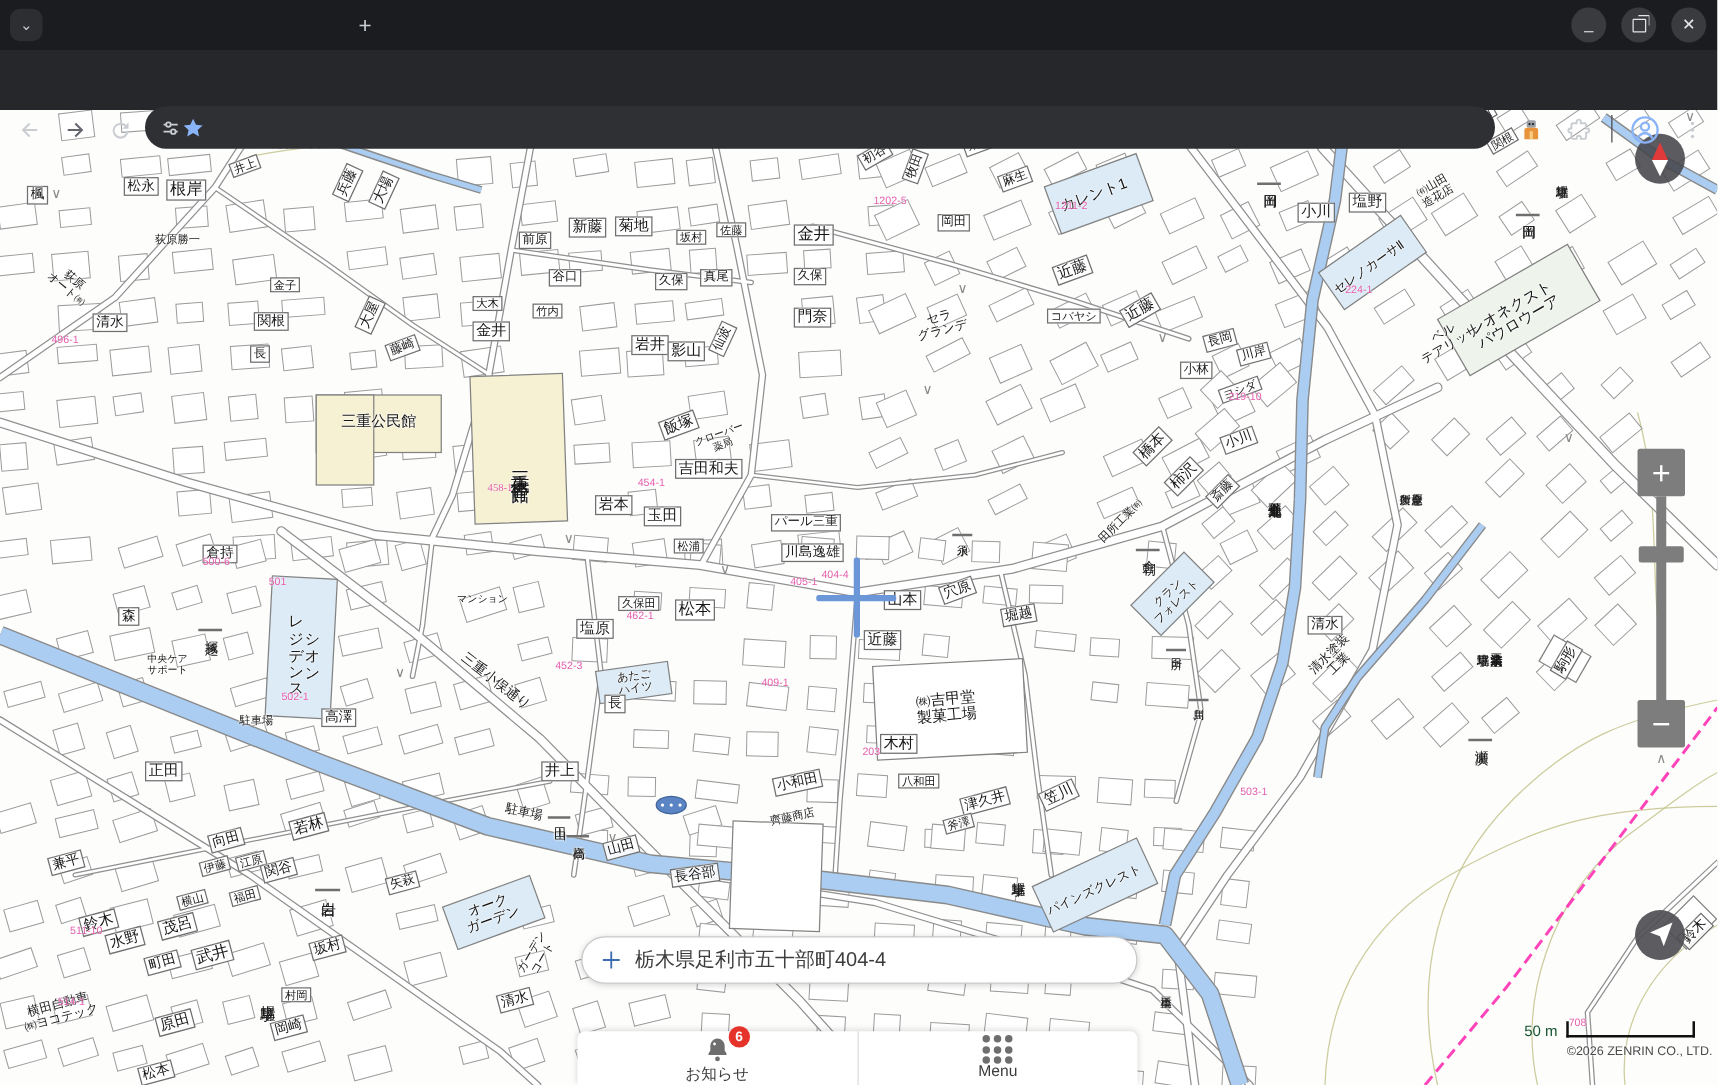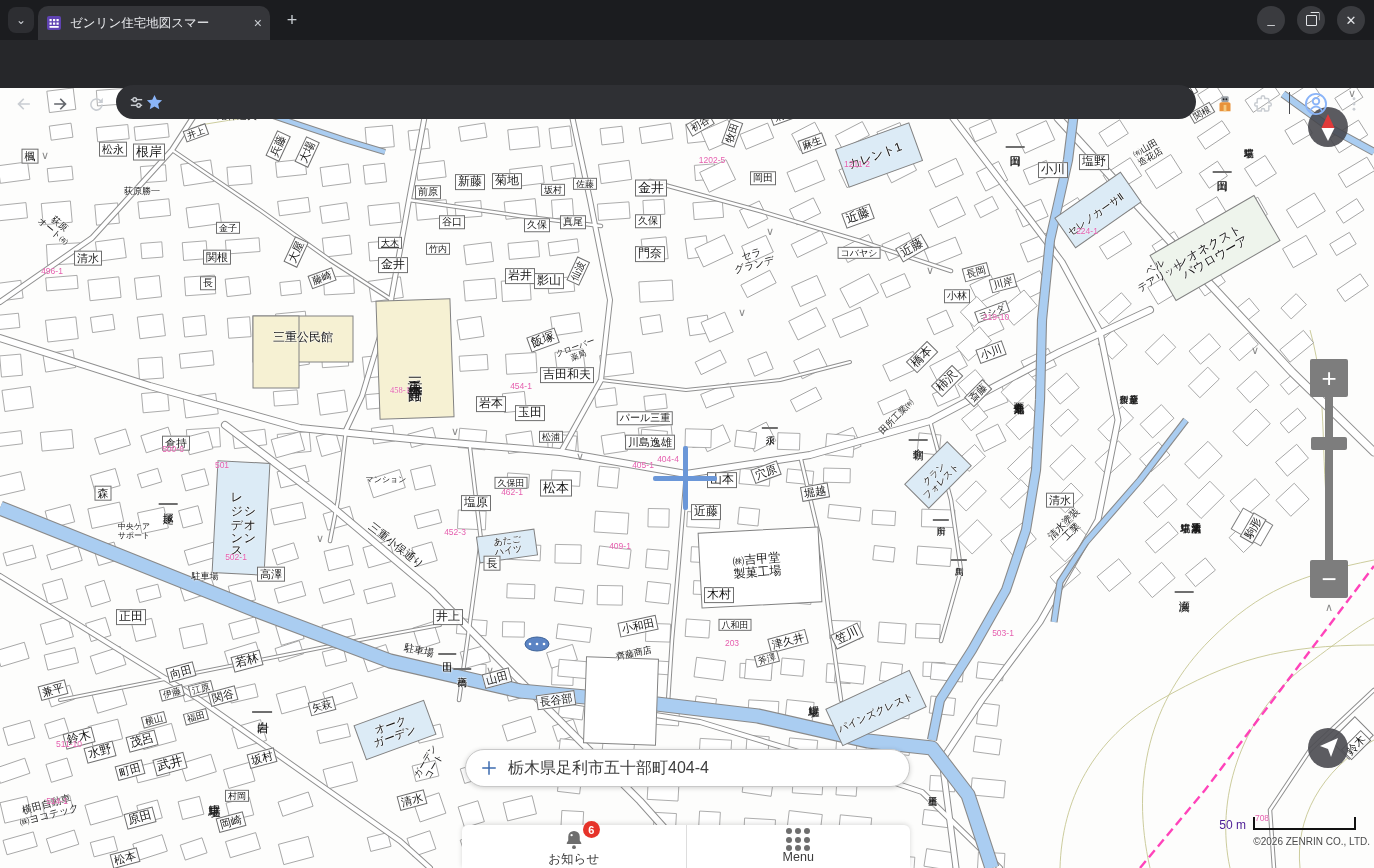--- a/index.html
+++ b/index.html
@@ -69,21 +69,21 @@
       padding-top:3px;position:relative;}
   .bb-cell + .bb-cell{border-left:1px solid #ddd;}
   .bb-label{font-size:12.5px;color:#3c3c3c;margin-top:0px;}
   .badge{position:absolute;left:54%;top:-4px;min-width:17px;height:17px;border-radius:9px;background:#e6332a;
       color:#fff;font-size:11px;display:flex;align-items:center;justify-content:center;font-weight:bold;}
   .menu-grid{width:24px;height:22px;display:grid;grid-template-columns:repeat(3,1fr);gap:2.5px;}
   .menu-grid i{width:6px;height:6px;border-radius:50%;background:#6e6e6e;display:block;}
 
   .scalebox{position:absolute;left:1253px;top:817px;width:99px;height:11px;z-index:6;
       border-left:2px solid #111;border-right:2px solid #111;border-bottom:2px solid #111;}
-  .scale-label{position:absolute;left:1180px;top:818px;width:66px;text-align:right;font-size:12px;color:#4c1d95;
+  .scale-label{position:absolute;left:1180px;top:818px;width:66px;text-align:right;font-size:12px;color:#14532d;
       z-index:6;text-shadow:0 0 2px #fff;}
   .copyright{position:absolute;left:1130px;top:836px;width:240px;text-align:right;font-size:10px;color:#4a4a4a;
       z-index:6;text-shadow:0 0 2px #fff,0 0 2px #fff;}
 </style>
 </head>
 <body>
 
 <div class="map">
   <svg id="mapsvg" width="1374" height="868" viewBox="0 0 1374 868">
       <path d="M1150,868 C1130,780 1150,700 1210,640 C1260,590 1300,575 1374,560" fill="none" stroke="#c3c38c" stroke-width="1" opacity="0.85"></path>
@@ -634,21 +634,21 @@
       <div class="ml bx" style="left: 678px; top: 100px; font-size: 13px;">関</div>
       <div class="ml bx" style="left: 784px; top: 114px; font-size: 11px; transform: translate(-50%, -50%) rotate(-20deg);">菊原</div>
       <div class="ml bx" style="left: 470px; top: 182px; font-size: 12px;">新藤</div>
       <div class="ml bx" style="left: 507px; top: 181px; font-size: 12px;">菊地</div>
       <div class="ml bx" style="left: 553px; top: 190px; font-size: 9px;">坂村</div>
       <div class="ml bx" style="left: 585px; top: 184px; font-size: 9px;">佐藤</div>
       <div class="ml bx" style="left: 428px; top: 192px; font-size: 10px;">前原</div>
       <div class="ml bx" style="left: 452px; top: 222px; font-size: 10px;">谷口</div>
       <div class="ml bx" style="left: 573px; top: 222px; font-size: 10px;">真尾</div>
       <div class="ml bx" style="left: 537px; top: 225px; font-size: 10px;">久保</div>
-      <div class="ml bx" style="left: 390px; top: 243px; font-size: 9px; text-decoration: underline;">大木</div>
+      <div class="ml bx" style="left: 390px; top: 243px; font-size: 9px;">大木</div>
       <div class="ml bx" style="left: 438px; top: 249px; font-size: 9px;">竹内</div>
       <div class="ml bx" style="left: 393px; top: 265px; font-size: 12px;">金井</div>
       <div class="ml bx" style="left: 322px; top: 278px; font-size: 10px; transform: translate(-50%, -50%) rotate(-20deg);">藤崎</div>
       <div class="ml bx" style="left: 520px; top: 276px; font-size: 12px;">岩井</div>
       <div class="ml bx" style="left: 549px; top: 281px; font-size: 12px;">影山</div>
       <div class="ml bx" style="left: 578px; top: 271px; font-size: 10px; transform: translate(-50%, -50%) rotate(-65deg);">仙波</div>
       <div class="ml bx" style="left: 651px; top: 188px; font-size: 13px;">金井</div>
       <div class="ml bx" style="left: 648px; top: 221px; font-size: 10px;">久保</div>
       <div class="ml bx" style="left: 650px; top: 254px; font-size: 12px;">門奈</div>
       <div class="ml bx" style="left: 700px; top: 124px; font-size: 10px; transform: translate(-50%, -50%) rotate(-30deg);">初谷</div>
@@ -791,21 +791,21 @@
       <div class="mn" style="left: 236px; top: 557px;">502-1</div>
       <div class="mn" style="left: 222px; top: 465px;">501</div>
       <div class="mn" style="left: 800px; top: 112px;">1208-12</div>
       <div class="mn" style="left: 857px; top: 164px;">1211-2</div>
       <div class="mn" style="left: 712px; top: 160px;">1202-5</div>
       <div class="mn" style="left: 52px; top: 271px;">496-1</div>
       <div class="mn" style="left: 69px; top: 744px;">511-10</div>
       <div class="mn" style="left: 57px; top: 801px;">514-1</div>
       <div class="mn" style="left: 1087px; top: 231px;">224-1</div>
       <div class="mn" style="left: 996px; top: 317px;">219-10</div>
-      <div class="mn" style="left: 732px; top: 601px; margin-top: 42px;">203</div>
+      <div class="mn" style="left: 697px; top: 601px;">203</div>
       <div class="mn" style="left: 1262px; top: 818px;">708</div>
       <div class="mn" style="left: 1003px; top: 633px;">503-1</div>
       <div class="mn" style="left: 620px; top: 546px;">409-1</div>
       <div class="mn" style="left: 1163px; top: 106px;">1157-5</div>
       <div class="ms" style="left: 45px; top: 155px;">∨</div>
       <div class="ms" style="left: 320px; top: 538px;">∨</div>
       <div class="ms" style="left: 580px; top: 456px;">∨</div>
       <div class="ms" style="left: 742px; top: 312px;">∨</div>
       <div class="ms" style="left: 930px; top: 270px;">∨</div>
       <div class="ms" style="left: 1255px; top: 350px;">∨</div>
@@ -817,34 +817,20 @@
     </div>
   <div class="crosshair">
       <i class="h"></i>
       <i class="v"></i>
     </div>
 </div>
 
 <div class="chrome">
   <div class="tabstrip">
     <div class="tab-search">⌄</div>
-    <div class="tab">
-      <svg class="favicon" viewBox="0 0 16 16">
-        <rect x="1" y="1" width="14" height="14" rx="2" fill="#5f43b2"></rect>
-        <rect x="3.5" y="4" width="2.2" height="2.2" fill="#fff"></rect>
-          <rect x="7" y="4" width="2.2" height="2.2" fill="#fff"></rect>
-          <rect x="10.5" y="4" width="2.2" height="2.2" fill="#fff"></rect>
-        <rect x="3.5" y="7.5" width="2.2" height="2.2" fill="#fff"></rect>
-          <rect x="7" y="7.5" width="2.2" height="2.2" fill="#fff"></rect>
-          <rect x="10.5" y="7.5" width="2.2" height="2.2" fill="#fff"></rect>
-        <rect x="3.5" y="11" width="9.2" height="1.8" fill="#fff"></rect>
-      </svg>
-      <span class="tab-title">ゼンリン住宅地図スマー</span>
-      <span class="tab-close">×</span>
-    </div>
     <div class="newtab">+</div>
     <div class="winbtn" style="left:1257px">
         <span style="margin-top:-4px">_</span>
       </div>
     <div class="winbtn" style="left:1297px">
         <span class="restore-glyph"></span>
       </div>
     <div class="winbtn" style="left:1337px">✕</div>
   </div>
   <div class="toolbar">

